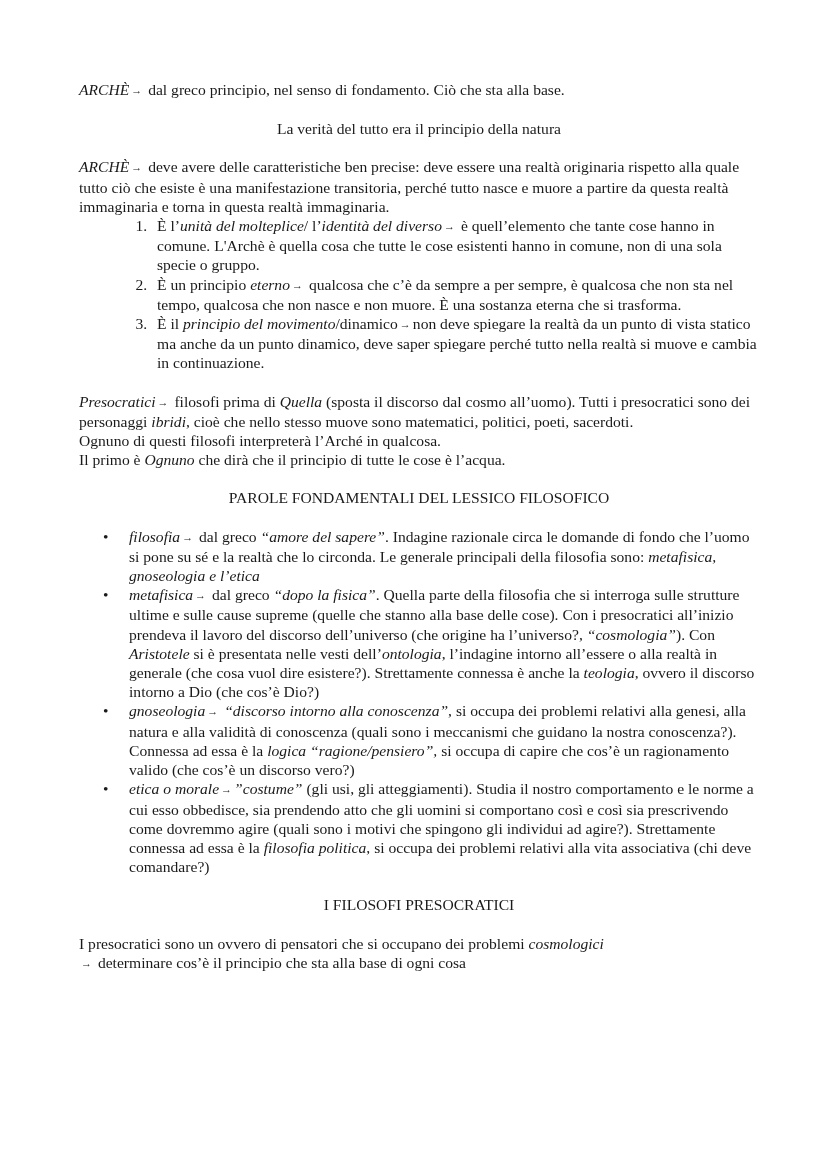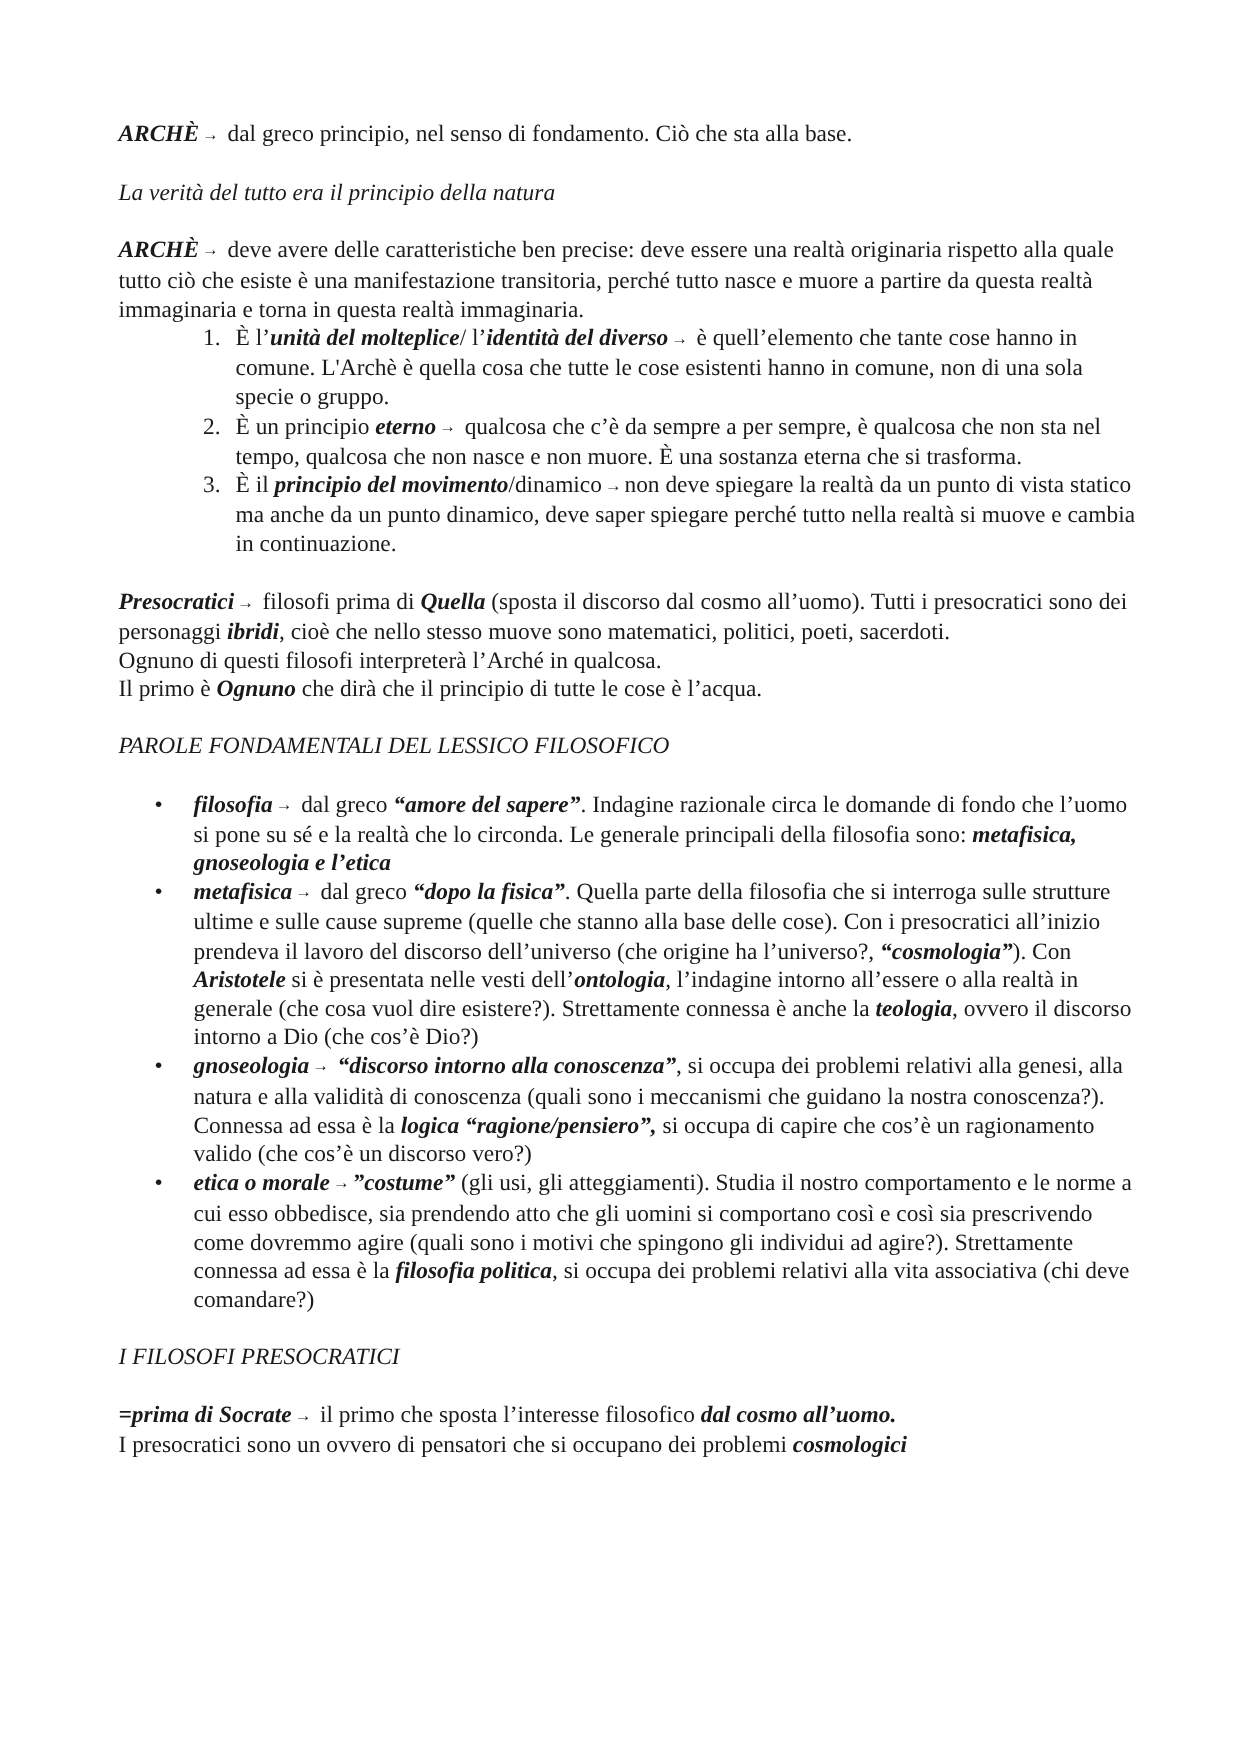--- a/index.html
+++ b/index.html
@@ -1,23 +1,23 @@
 <!DOCTYPE html>
 <html><head>
 <meta charset="utf-8">
 <style>
   html, body { margin:0; padding:0; background:#ffffff; }
   body { width:828px; height:1171px; position:relative; overflow:hidden;
          font-family:"Liberation Serif", serif; color:#1a1a1a; font-size:15.6px; line-height:19.2px; }
   .page { position:absolute; left:79px; top:80px; width:680px; }
   p { margin:0; }
-  .center { text-align:left;font-style:italic; }
+  .center { text-align:center; }
   .gap { height:19px; }
   .arr { font-size:11px; vertical-align:1px; margin:0 2px; }
-  b i, i b, .bi { font-weight:bold; font-style:italic; }
+  b i, i b, .bi { font-weight:normal; font-style:italic; }
   ol { margin:0; padding-left:50px; }
   ol li { padding-left:6px;margin-left:22px; }
   ul { margin:0; padding-left:50px; list-style:none; }
   ul li { position:relative; }
   ul li .bullet { position:absolute; left:-26px; top:0; }
 </style>
 </head>
 <body>
 
 <div class="page">
@@ -45,15 +45,15 @@
   <ul>
     <li><span class="bullet">•</span><span class="bi">filosofia</span><span class="arr">→</span> <span>dal greco </span><span class="bi">“amore del sapere”</span><span>. Indagine razionale circa le domande di fondo che l’uomo si pone su sé e la realtà che lo circonda. Le generale principali della filosofia sono: </span><span class="bi">metafisica, gnoseologia e l’etica</span></li>
     <li><span class="bullet">•</span><span class="bi">metafisica</span><span class="arr">→</span> <span>dal greco </span><span class="bi">“dopo la fisica”</span><span>. Quella parte della filosofia che si interroga sulle strutture ultime e sulle cause supreme (quelle che stanno alla base delle cose). Con i presocratici all’inizio prendeva il lavoro del discorso dell’universo (che origine ha l’universo?, </span><span class="bi">“cosmologia”</span><span>). Con </span><span class="bi">Aristotele</span><span> si è presentata nelle vesti dell’</span><span class="bi">ontologia</span><span>, l’indagine intorno all’essere o alla realtà in generale (che cosa vuol dire esistere?). Strettamente connessa è anche la </span><span class="bi">teologia</span><span>, ovvero il discorso intorno a Dio (che cos’è Dio?)</span></li>
     <li><span class="bullet">•</span><span class="bi">gnoseologia</span><span class="arr">→</span> <span class="bi">“discorso intorno alla conoscenza”</span><span>, si occupa dei problemi relativi alla genesi, alla natura e alla validità di conoscenza (quali sono i meccanismi che guidano la nostra conoscenza?). Connessa ad essa è la </span><span class="bi">logica “ragione/pensiero”,</span><span> si occupa di capire che cos’è un ragionamento valido (che cos’è un discorso vero?)</span></li>
     <li><span class="bullet">•</span><span class="bi">etica o morale</span><span class="arr">→</span><span class="bi">”costume”</span><span> (gli usi, gli atteggiamenti). Studia il nostro comportamento e le norme a cui esso obbedisce, sia prendendo atto che gli uomini si comportano così e così sia prescrivendo come dovremmo agire (quali sono i motivi che spingono gli individui ad agire?). Strettamente connessa ad essa è la </span><span class="bi">filosofia politica</span><span>, si occupa dei problemi relativi alla vita associativa (chi deve comandare?)</span></li>
   </ul>
   <div class="gap"></div>
   <p class="center">I FILOSOFI PRESOCRATICI</p>
   <div class="gap"></div>
 
-  <p><span class="bi">=prima di Socrate</span><span class="arr">→</span><span> il primo che sposta l’interesse filosofico </span><span class="bi">dal cosmo all’uomo.</span></p>
   <p><span>I presocratici sono un ovvero di pensatori che si occupano dei problemi </span><span class="bi">cosmologici</span></p>
+  <p><span class="arr">→</span><span> determinare cos’è il principio che sta alla base di ogni cosa</span></p>
 </div>
 
 </body></html>

